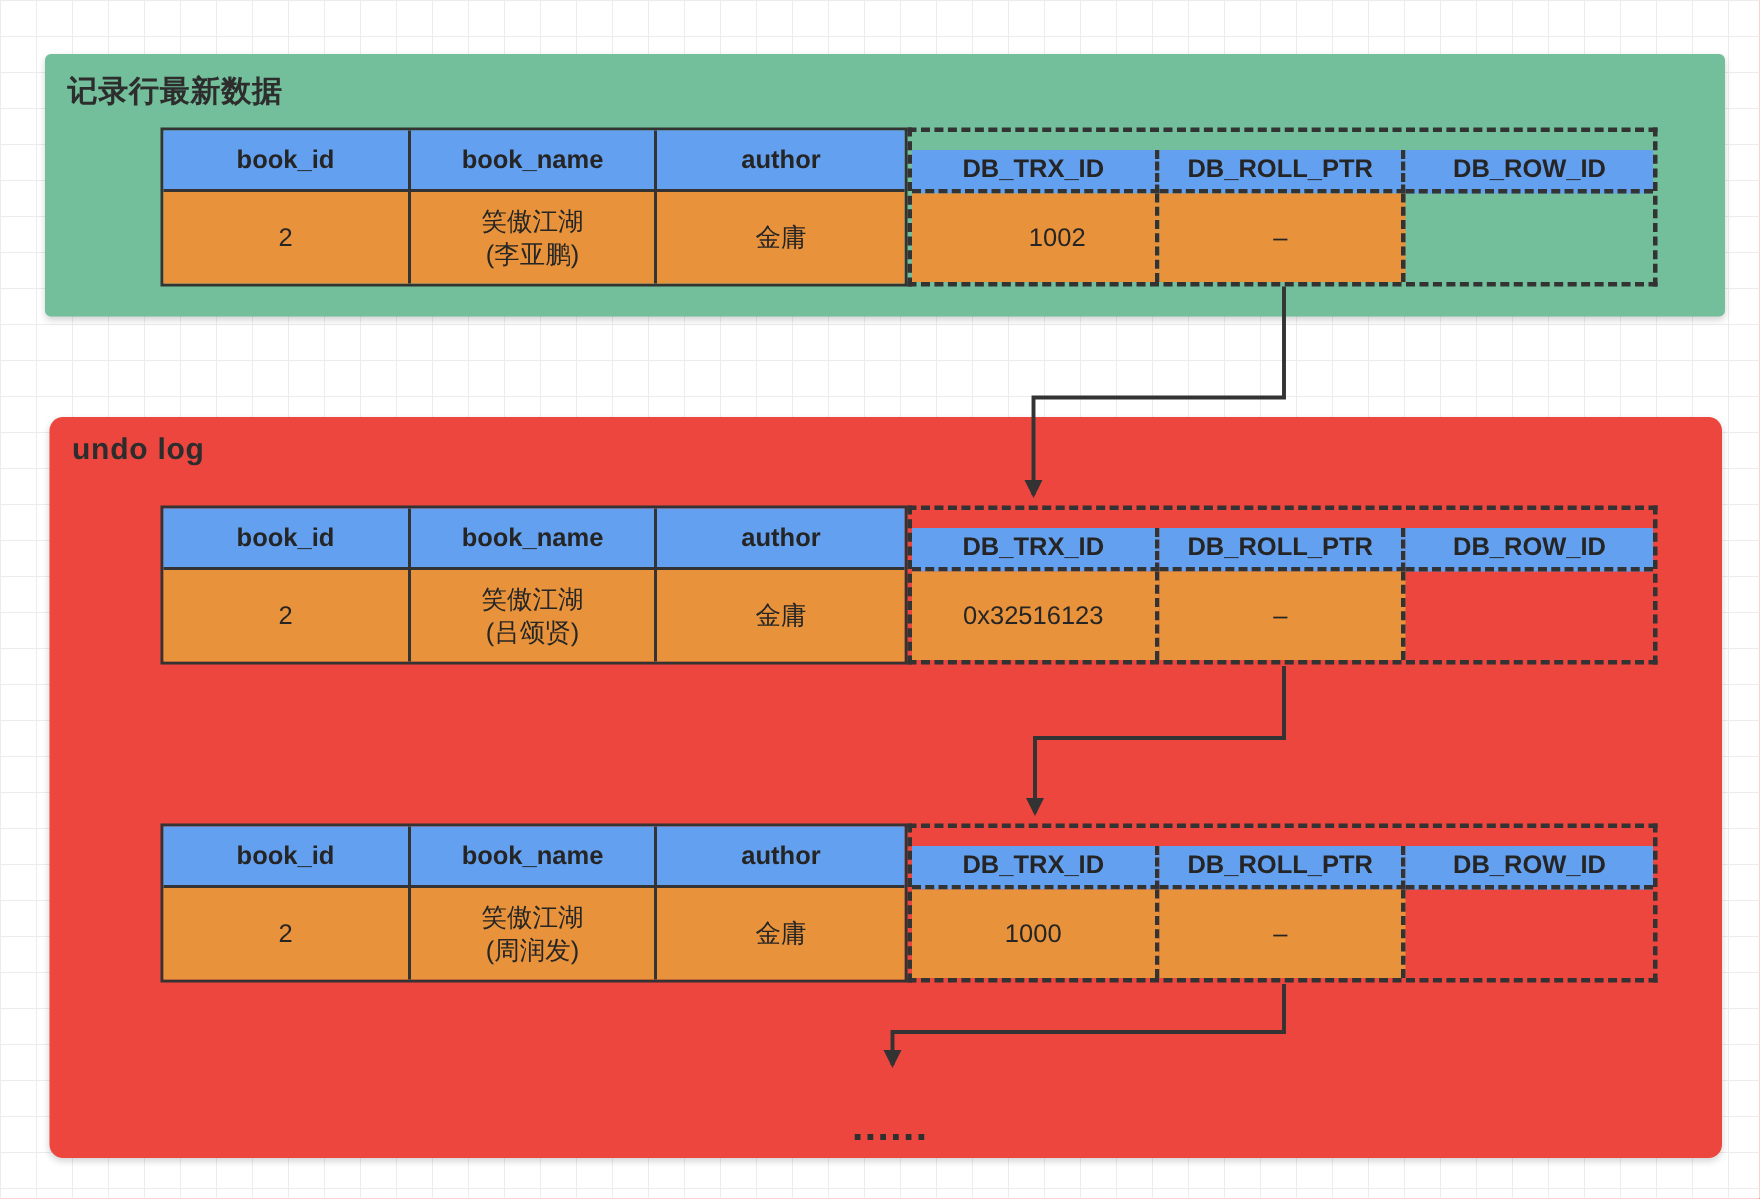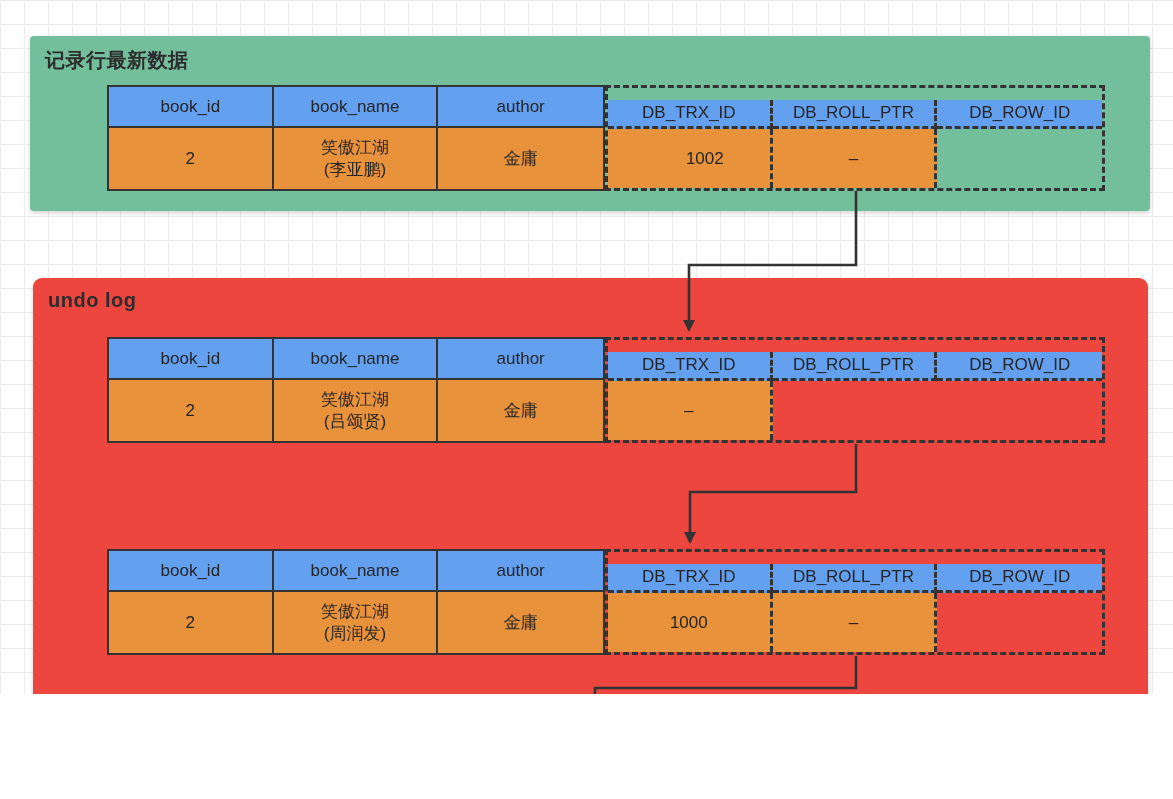--- a/index.html
+++ b/index.html
@@ -2,21 +2,21 @@
 <html><head>
 <meta charset="utf-8">
 <style>
   :root{
     --line:#333333;
   }
   html,body{margin:0;padding:0;}
   body{font-family:"Liberation Sans","DejaVu Sans",sans-serif;}
   .canvas{
     position:relative;
-    width:1173px;height:694px;
+    width:1173px;height:799px;
     overflow:hidden;
     background-color:#ffffff;
     background-image:
       linear-gradient(#ececec 1px, transparent 1px),
       linear-gradient(90deg,#ececec 1px, transparent 1px);
     background-size:24px 24px;
   }
   .section{
     position:absolute;
     box-shadow:0 2px 5px rgba(0,0,0,.18);
@@ -59,21 +59,21 @@
     line-height:1.25;
     color:#252525;
     overflow:hidden;
   }
   .solid .cell{border-right:2.5px solid var(--line);}
   .dashed .cell{border-right:3px dashed var(--line);}
   .solid .cell:nth-child(3n){border-right:none;}
   .dashed .cell:nth-child(3n){border-right:none;}
   .solid .head{border-bottom:2.5px solid var(--line);}
   .dashed .head{border-bottom:3px dashed var(--line);margin-top:12px;}
-  .head{font-weight:400;}
+  .head{font-weight:700;}
   .arrows{
     position:absolute;left:0;top:0;width:1173px;height:799px;
     pointer-events:none;
   }
   .ellipsis{
     position:absolute;
     left:568px;top:736px;
     font-size:27px;
     font-weight:700;
     letter-spacing:1px;
@@ -119,20 +119,21 @@
       <div class="cell head" style="background: rgb(100, 160, 240);">author</div>
       <div class="cell data" style="background: rgb(232, 147, 59);">2</div>
       <div class="cell data" style="background: rgb(232, 147, 59);">笑傲江湖
 (吕颂贤)</div>
       <div class="cell data" style="background: rgb(232, 147, 59);">金庸</div>
     </div>
     <div class="tpart dashed">
       <div class="cell head" style="background: rgb(100, 160, 240);">DB_TRX_ID</div>
       <div class="cell head" style="background: rgb(100, 160, 240);">DB_ROLL_PTR</div>
       <div class="cell head" style="background: rgb(100, 160, 240);">DB_ROW_ID</div>
+      <div class="cell data" style="background: rgb(232, 147, 59);">0x32516123</div>
       <div class="cell data" style="background: rgb(232, 147, 59);">–</div>
     </div>
   </div>
 
   <div class="vtable" style="left:107px;top:549px;">
     <div class="tpart solid">
       <div class="cell head" style="background: rgb(100, 160, 240);">book_id</div>
       <div class="cell head" style="background: rgb(100, 160, 240);">book_name</div>
       <div class="cell head" style="background: rgb(100, 160, 240);">author</div>
       <div class="cell data" style="background: rgb(232, 147, 59);">2</div>

